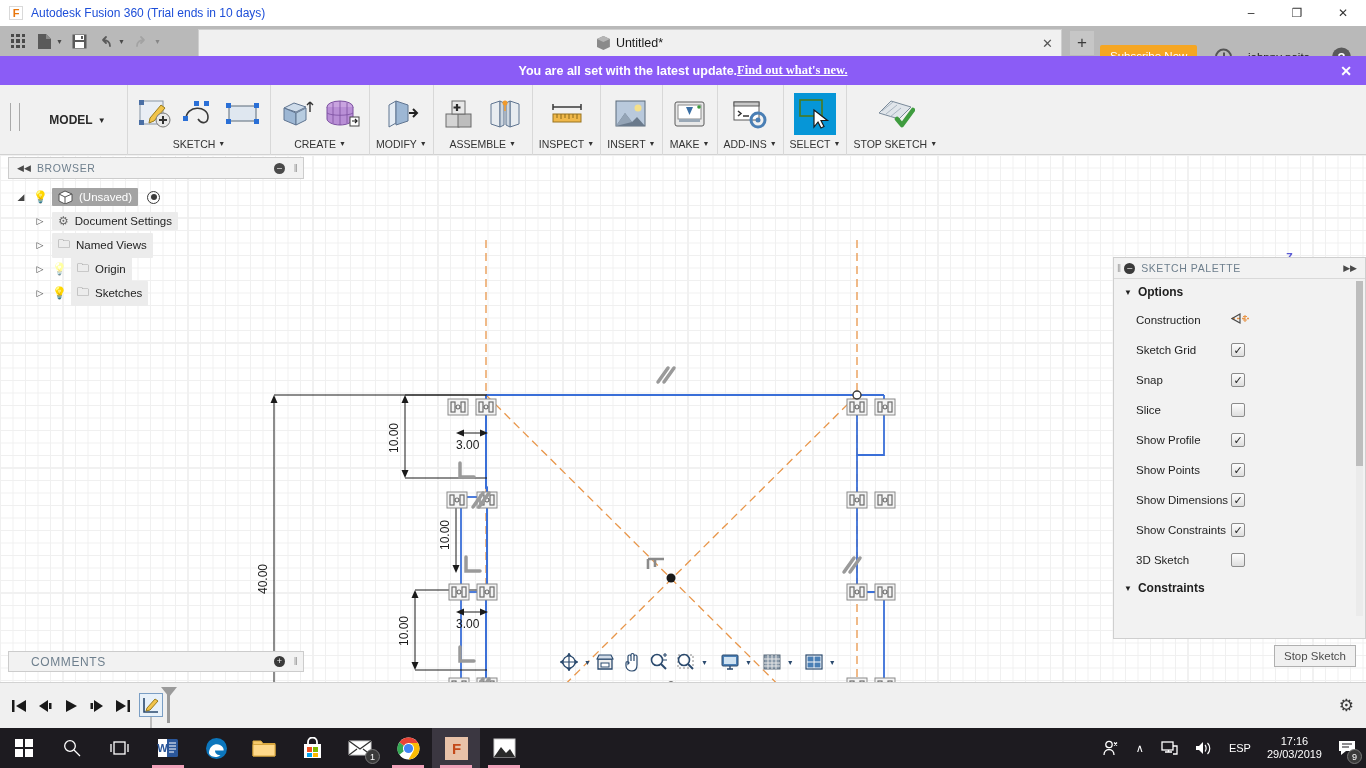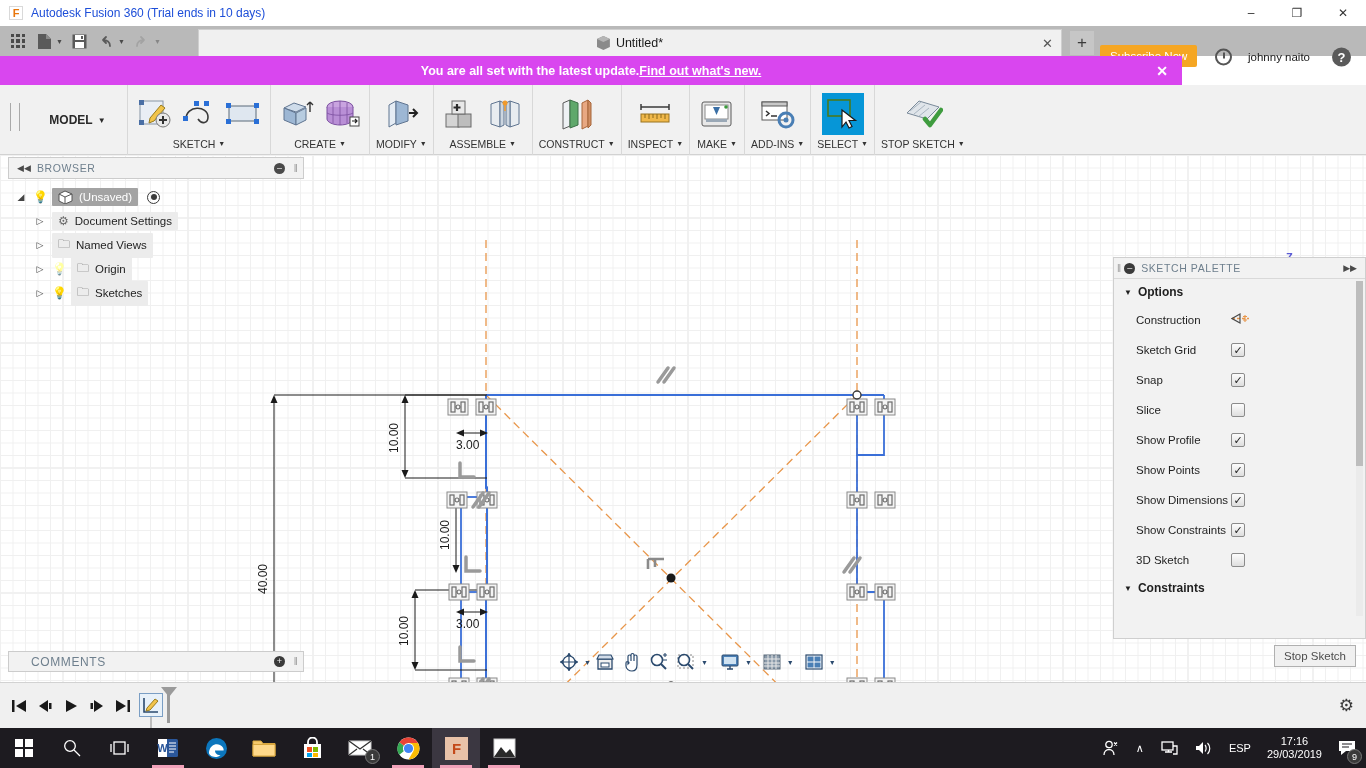--- a/index.html
+++ b/index.html
@@ -81,25 +81,25 @@
     font-size: 11.5px; color: #1a1a1a;
   }
   .help-ico {
     position: absolute; left: 1332px; top: 31px; transform: translateY(-50%);
     width: 19px; height: 19px; border-radius: 50%; background: #5a5a5a; color: #fff;
     font-size: 13px; font-weight: bold; text-align: center; line-height: 19px;
   }
 
   
   .banner {
-    position: absolute; top: 56px; left: 0; width: 1182px; height: 29px;
-    background: #d946ef; display: flex; align-items: center; justify-content: center;
+    position: absolute; top: 56px; left: 0; width: 1366px; height: 29px;
+    background: #8b5cf6; display: flex; align-items: center; justify-content: center;
     color: #ffffff; font-size: 12.5px; font-weight: bold;
   }
-  .banner a { color: #ffffff; text-decoration: underline; margin-left: 0; }
+  .banner a { color: #ffffff; text-decoration: underline; margin-left: 0; font-family: Liberation Serif, serif; }
   .banner .ban-close {
     position: absolute; right: 14px; font-size: 14px; font-weight: bold; color: #ffffff;
   }
 
   
   .ribbon {
     position: absolute; top: 85px; left: 0; width: 1366px; height: 70px;
     background: #f1f1f1; border-bottom: 1px solid #d2d2d2;
     display: flex; align-items: flex-start;
   }
@@ -490,53 +490,53 @@
               <path d="M17 5v8" stroke="#f09a2c" stroke-width="1.5"></path>
             </svg>
         </div>
       </div>
       <div class="rgroup-label">
         <span>ASSEMBLE</span>
         <span style="font-size:7px">▼</span>
       </div>
     </div>
 
-    <div class="rgroup">
-      <div class="rgroup-icons">
-        <div class="ricon">
-          <svg width="36" height="32" viewBox="0 0 36 32">
-              <path d="M4 5l7-3v26l-7 3z" fill="#eef1f4" stroke="#5a5a5a"></path>
-              <path d="M11 2l8 3v22l-8 3z" fill="#5fa86b" stroke="#3d7048"></path>
-              <path d="M23 5l6-3v26l-6 3z" fill="#e8a882" stroke="#a8663a"></path>
-              <path d="M29 2l3 3v22l-3 3z" fill="#d08f64" stroke="#a8663a"></path>
-            </svg>
-        </div>
-      </div>
-      <div class="rgroup-label">
-        <span>CONSTRUCT</span>
-        <span style="font-size:7px">▼</span>
-      </div>
-    </div>
 
     <div class="rgroup">
       <div class="rgroup-icons">
         <div class="ricon">
           <svg width="36" height="30" viewBox="0 0 36 30">
               <path d="M4 8h28M4 5v6M32 5v6" stroke="#3a3a3a" stroke-width="1.5"></path>
               <rect x="4" y="15" width="28" height="8" fill="#f0b84a" stroke="#9a7420"></rect>
               <path d="M8 15v4M12 15v5M16 15v4M20 15v5M24 15v4M28 15v5" stroke="#8a6818" stroke-width="1"></path>
             </svg>
         </div>
       </div>
       <div class="rgroup-label">
         <span>INSPECT</span>
         <span style="font-size:7px">▼</span>
       </div>
     </div>
 
+    <div class="rgroup">
+      <div class="rgroup-icons">
+        <div class="ricon">
+          <svg width="34" height="32" viewBox="0 0 34 32">
+              <rect x="2" y="3" width="29" height="25" fill="#b9c9dc" stroke="#5a6a7a"></rect>
+              <circle cx="24" cy="10" r="3.5" fill="#f5e08a"></circle>
+              <path d="M2 28l9-13 7 9 5-5 8 9z" fill="#6a7a8c"></path>
+              <path d="M2 28l9-13 7 9z" fill="#94a4b6"></path>
+            </svg>
+        </div>
+      </div>
+      <div class="rgroup-label">
+        <span>INSERT</span>
+        <span style="font-size:7px">▼</span>
+      </div>
+    </div>
 
     <div class="rgroup">
       <div class="rgroup-icons">
         <div class="ricon">
           <svg width="34" height="32" viewBox="0 0 34 32">
               <rect x="2" y="4" width="29" height="24" rx="2" fill="#e8e8e8" stroke="#5a5a5a"></rect>
               <rect x="5" y="7" width="23" height="14" fill="#fff" stroke="#8a8a8a"></rect>
               <circle cx="26" cy="9" r="1.8" fill="#3a9a3a"></circle>
               <path d="M13 9h7l-3.5 8z" fill="#3a6fa5"></path>
               <rect x="6" y="21" width="21" height="3" fill="#9aa8b6"></rect>

